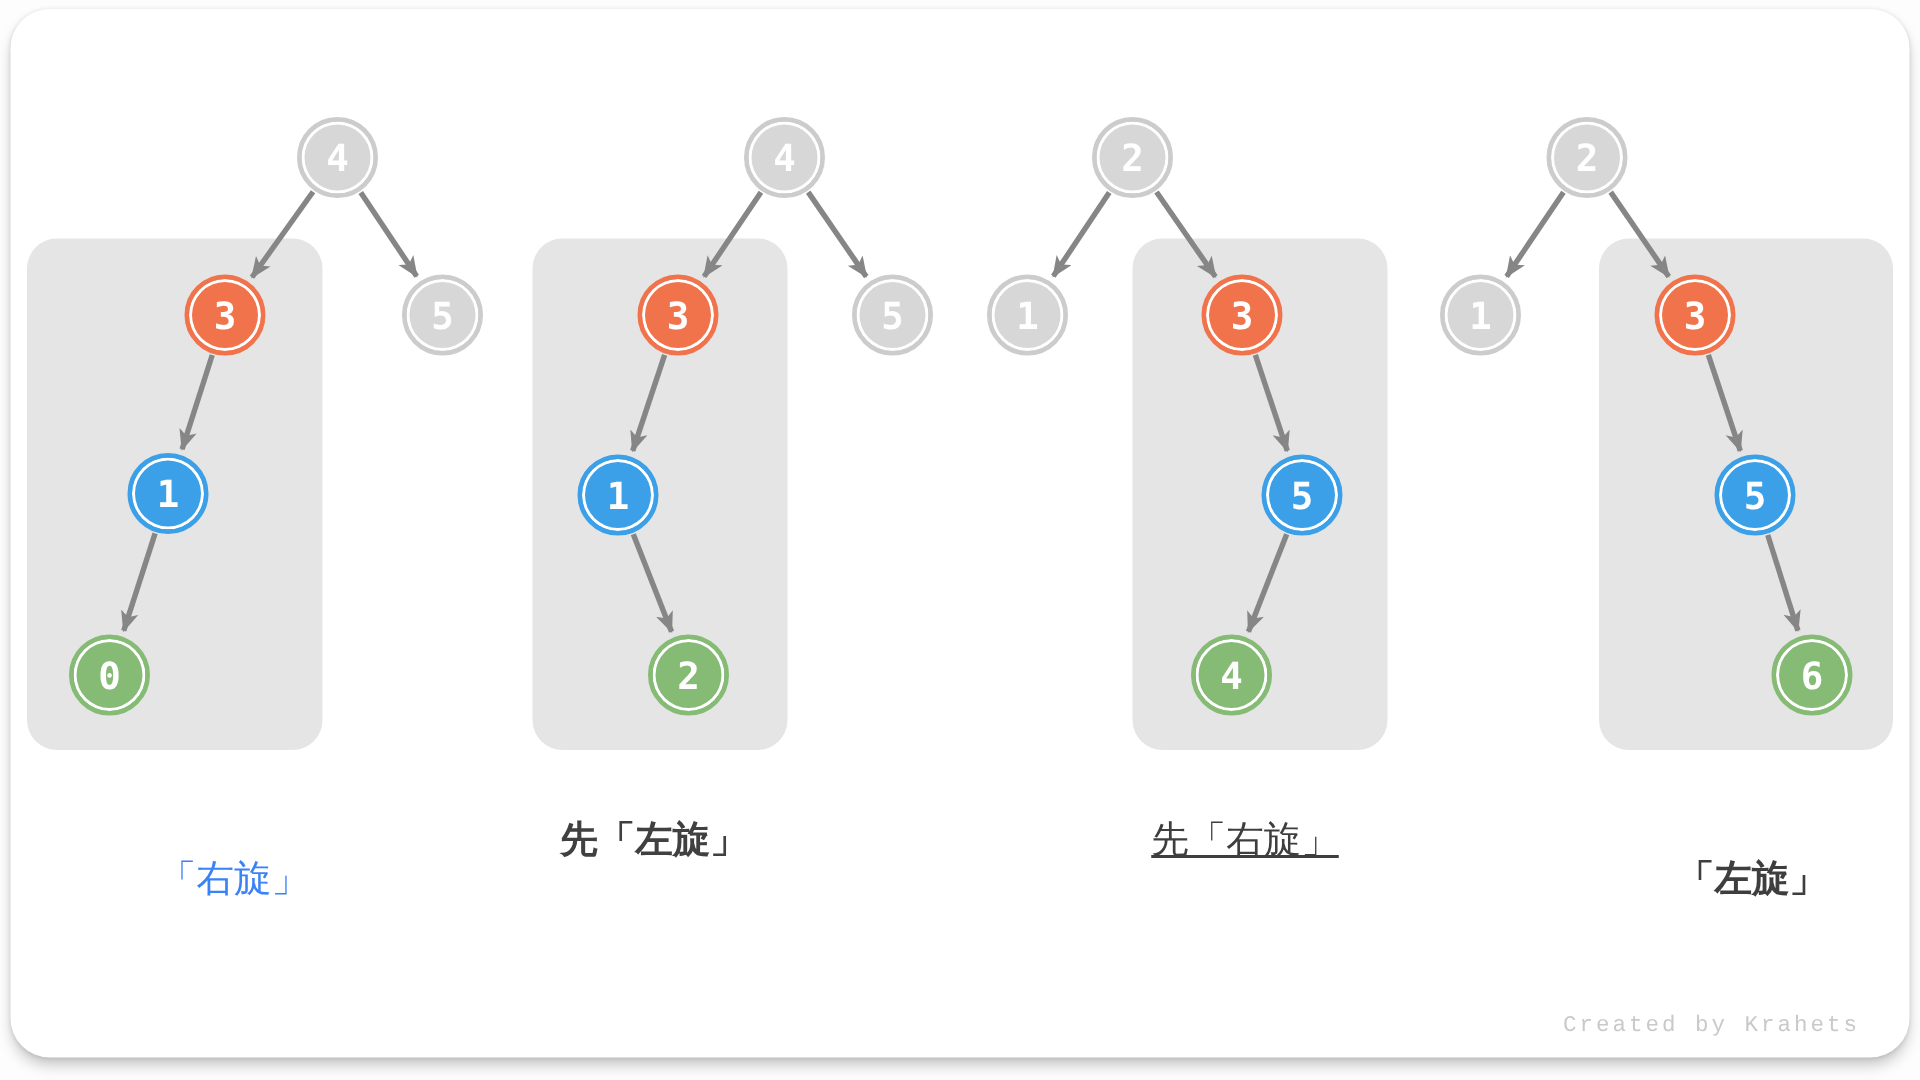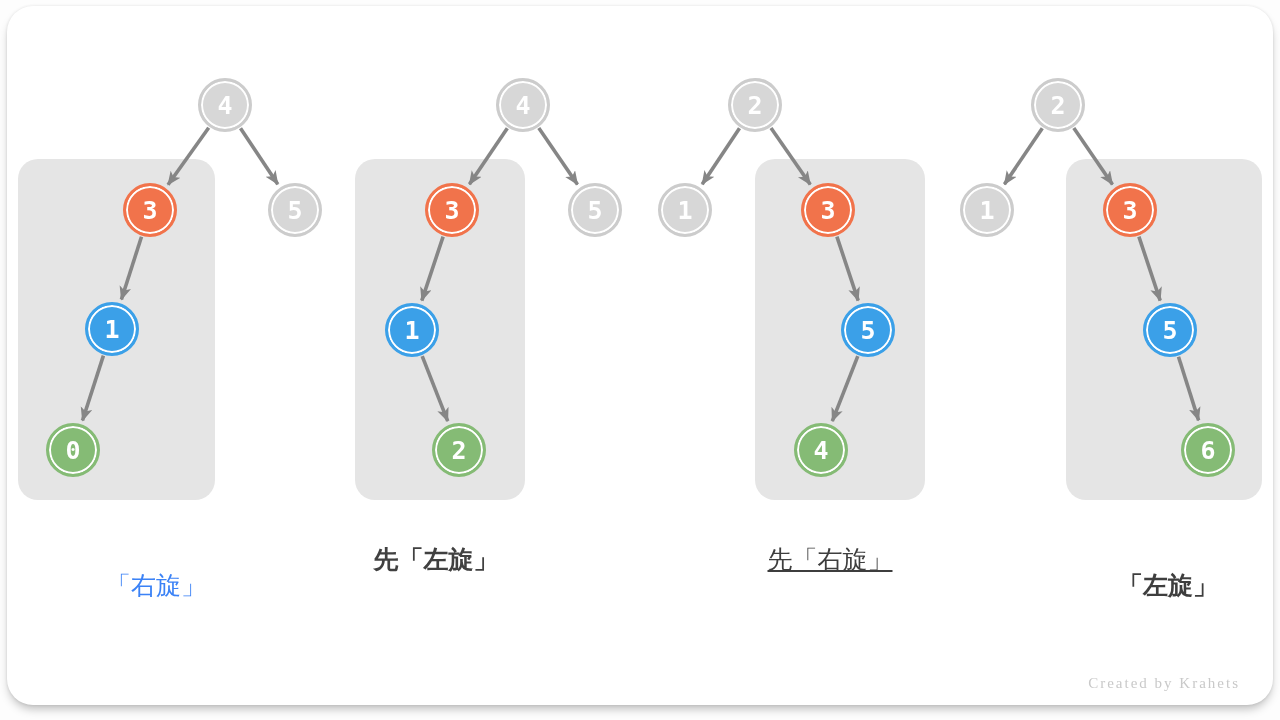--- a/index.html
+++ b/index.html
@@ -52,21 +52,21 @@
     font-family: "DejaVu Sans", "Liberation Sans", sans-serif;
     font-size: 25px;
     z-index: 3;
   }
   .tree-label .label-line {
     height: 52px; line-height: 52px;
   }
   .watermark {
     position: absolute;
     right: 40px; top: 675px;
-    font-family: Liberation Serif, serif;
+    font-family: Liberation Mono, monospace;
     font-size: 15px;
     letter-spacing: 2px;
     z-index: 3;
   }
 </style>
 </head>
 <body>
 
 <div class="card"></div>
 

